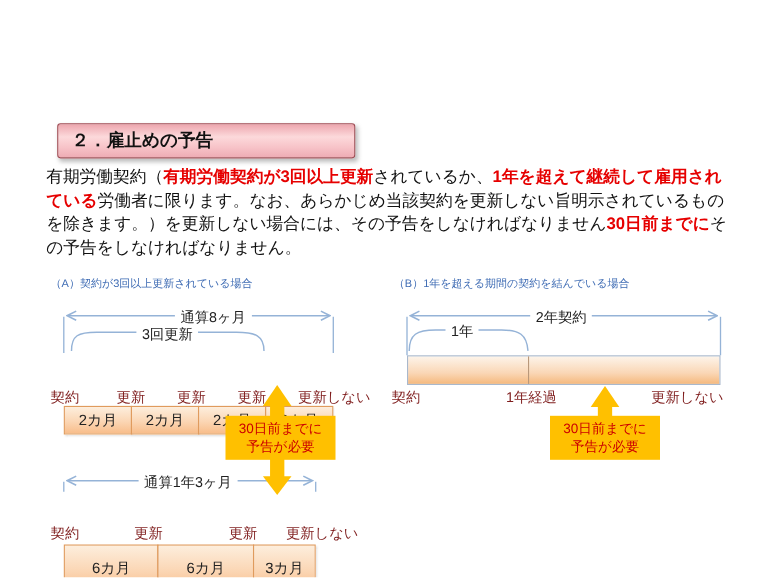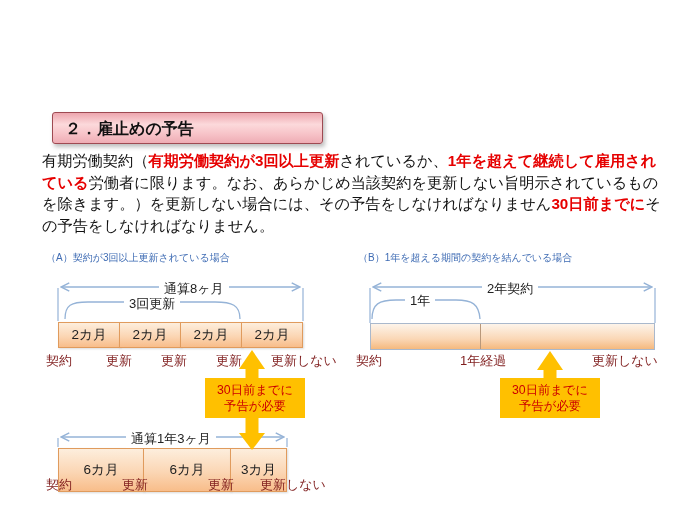--- a/index.html
+++ b/index.html
@@ -21,21 +21,21 @@
   #heading-b{left:358px;top:251px;}
   
   #boxes-layer{position:absolute;left:0;top:0;z-index:1;}
   #lines-svg{position:absolute;left:0;top:0;z-index:2;pointer-events:none;}
   #labels-layer{position:absolute;left:0;top:0;z-index:3;}
   
   .period-box{position:absolute;box-sizing:border-box;border:1px solid #e09b5d;
     background:linear-gradient(180deg,#fdeedd 0%,#fbd6b4 55%,#f8bd8a 100%);
     box-shadow:1px 1px 2px rgba(0,0,0,.15);
     display:flex;align-items:center;justify-content:center;
-    font-size:13.5px;color:#222;}
+    font-size:13.5px;color:#222;margin-top:47px;}
   .abox{top:322px;height:26px;width:62px;}
   #abox-0{left:58px;} #abox-1{left:119px;} #abox-2{left:180px;} #abox-3{left:241px;}
   #bbox{position:absolute;left:370px;top:323px;width:285px;height:27px;box-sizing:border-box;
     border:1px solid #a9b8cc;
     background:linear-gradient(180deg,#fdf4ea 0%,#fad7b6 60%,#f5b97e 100%);}
   #bbox-divider{position:absolute;left:480px;top:324px;width:1px;height:25px;background:#b9987a;}
   .cbox{top:448px;height:44px;}
   #cbox-0{left:58px;width:86px;} #cbox-1{left:143px;width:88px;} #cbox-2{left:230px;width:57px;}
   
   .tlabel{position:absolute;font-size:13px;color:#7f1d1d;white-space:nowrap;}

